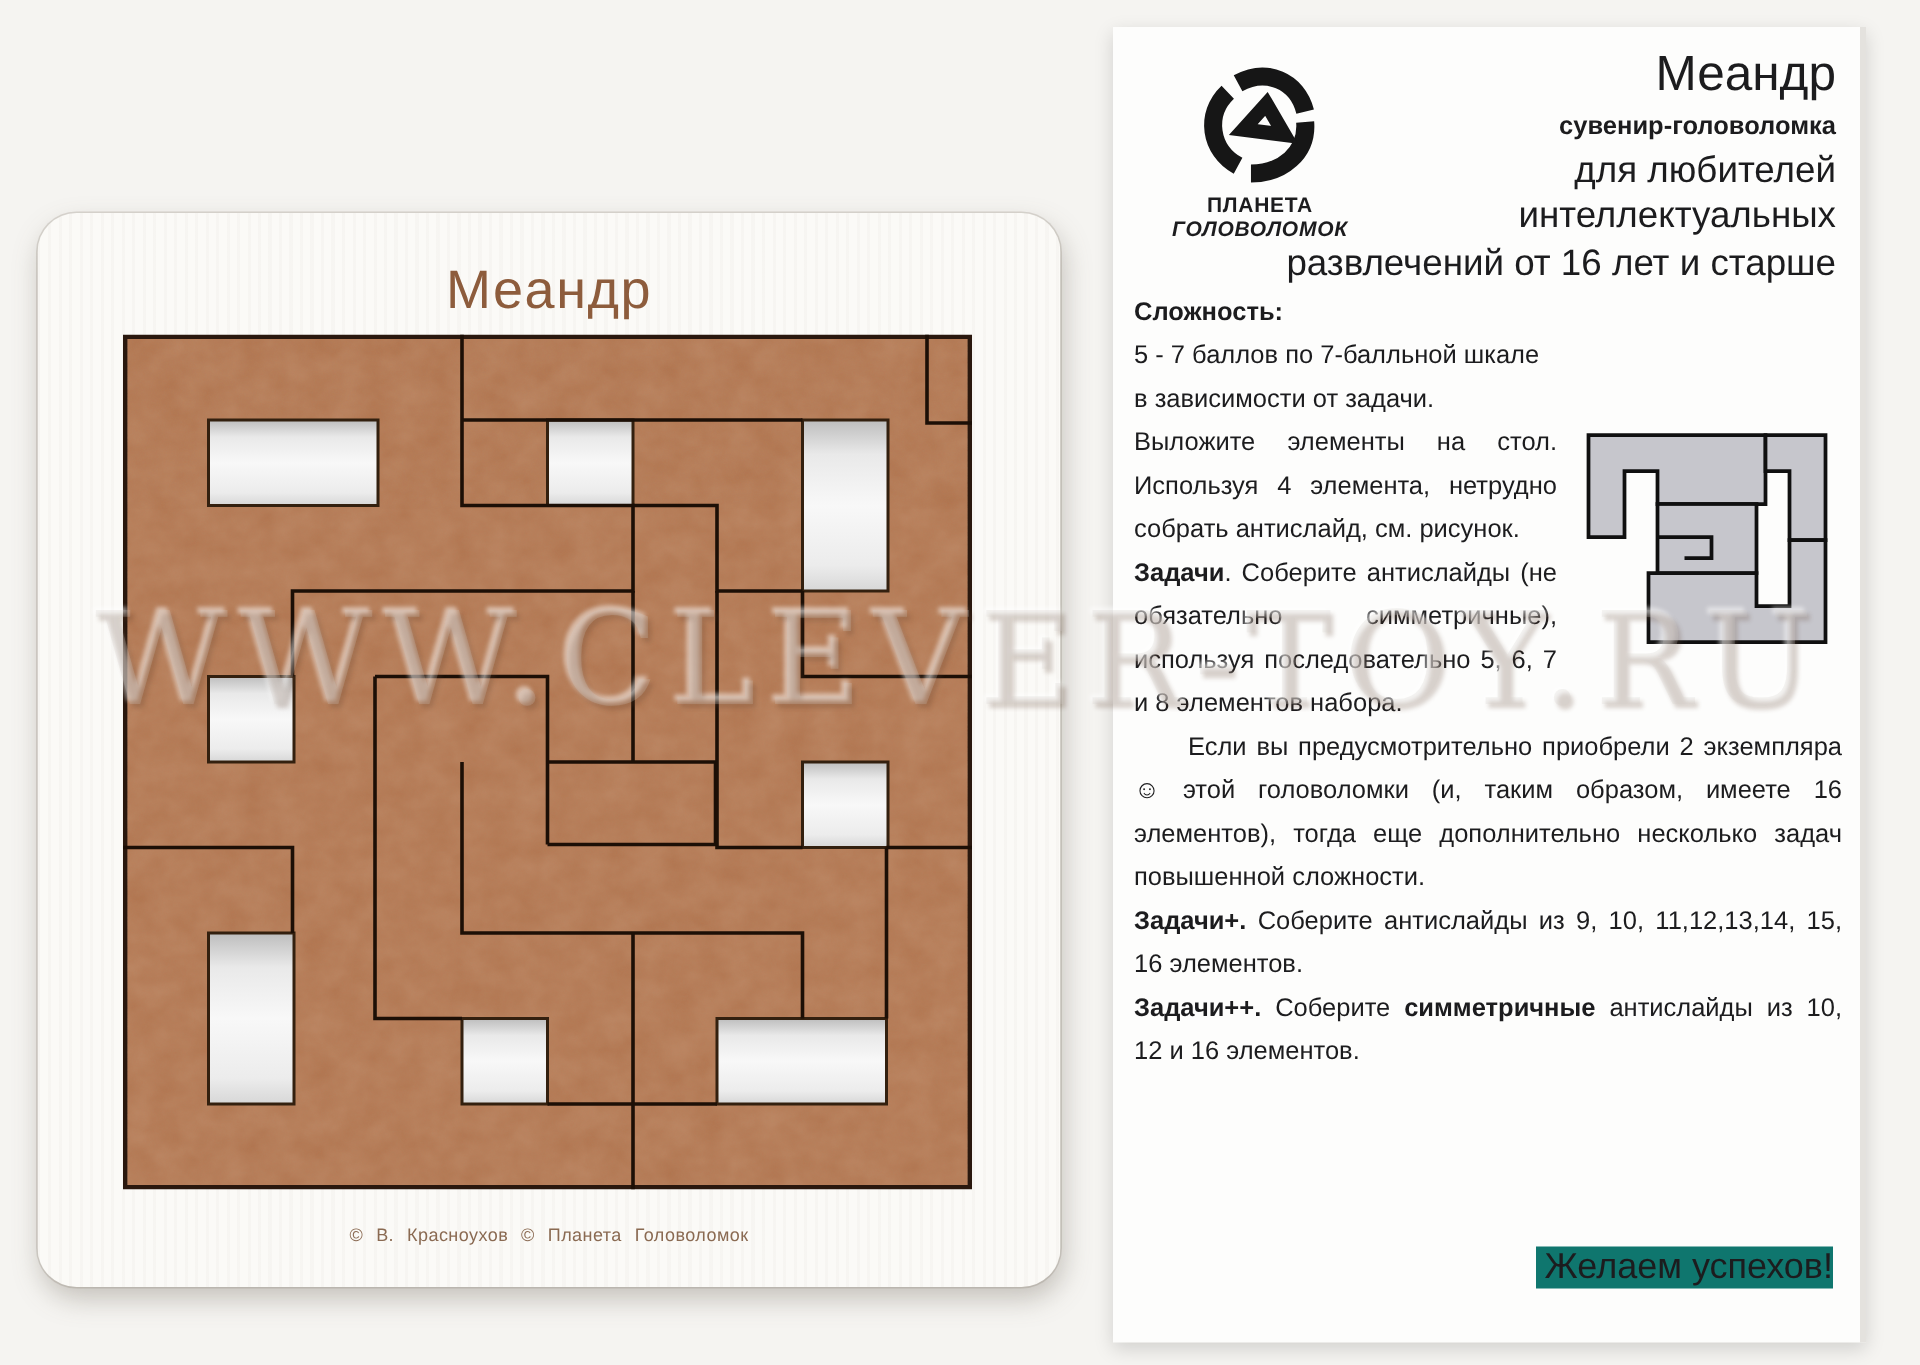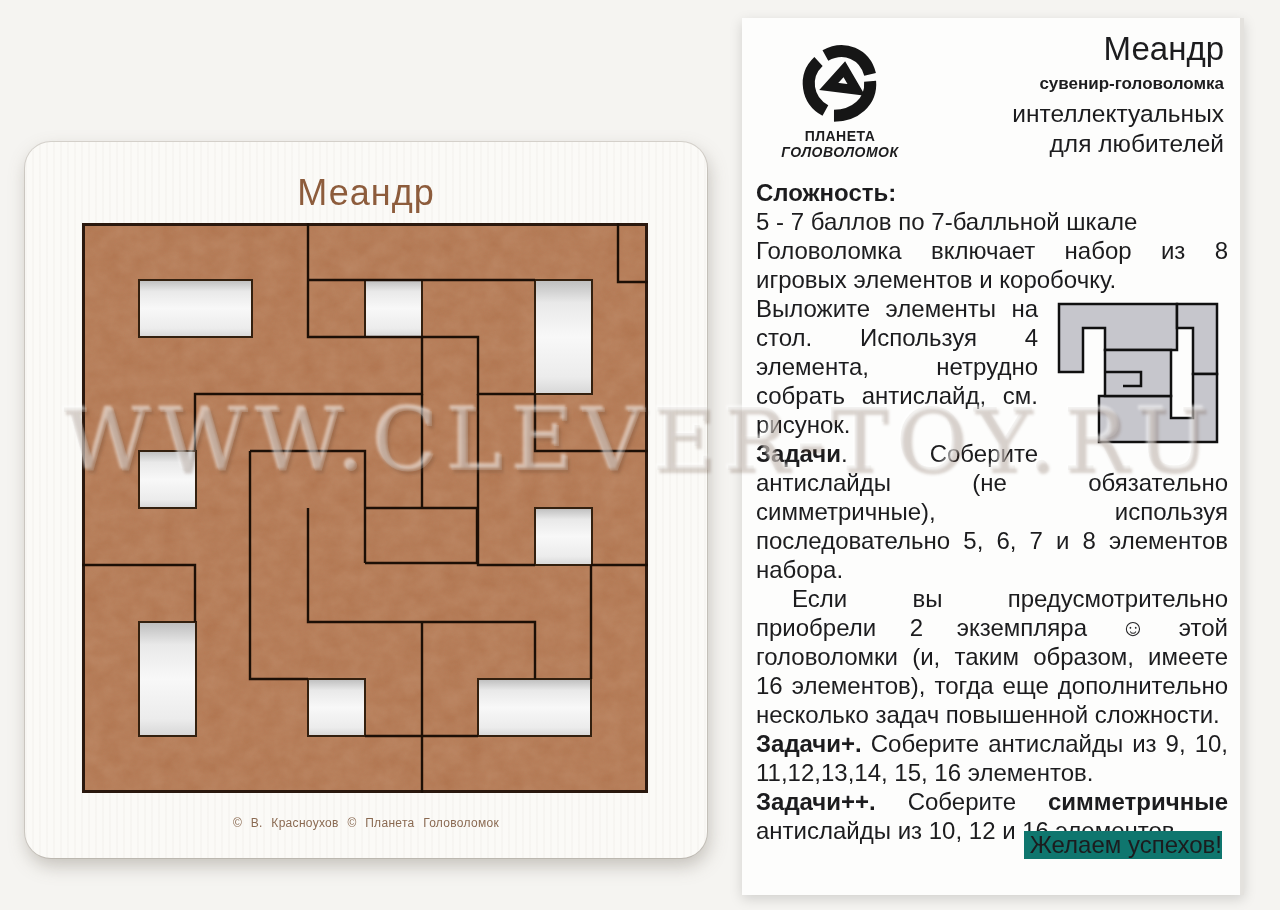--- a/index.html
+++ b/index.html
@@ -38,21 +38,21 @@
   .leaflet-header{display:flex;}
   .brand{width:168px;text-align:center;padding-top:10px;}
   .brand-knot{display:block;margin:0 auto;}
   .brand-l1{font-size:14px;font-weight:bold;letter-spacing:0.5px;margin-top:2px;}
   .brand-l2{font-size:14px;font-weight:bold;letter-spacing:0.5px;font-style:italic;}
   .head-text{flex:1;text-align:right;padding-right:4px;}
   .h-title{font-size:33px;line-height:38px;}
   .h-sub{font-size:17px;font-weight:bold;line-height:31px;}
   .h-aud{font-size:24.5px;line-height:30px;}
   .h-aud-wide{font-size:24.5px;line-height:31px;text-align:right;padding-right:4px;}
-  .body-text{margin-top:18px;font-size:24px;line-height:29px;}
+  .body-text{margin-top:2px;font-size:17px;line-height:29px;}
   .body-text p{margin:0;}
   .b-head{font-weight:bold;}
   .just{text-align:justify;}
   .indent{text-indent:36px;}
   .diagram-float{
     float:right;width:180px;height:150px;margin:4px 0 4px 10px;
   }
   .farewell{
     position:absolute;right:18px;bottom:36px;font-size:24px;
     background:#0f766e;padding-left:6px;
@@ -147,29 +147,30 @@
             <path d="M90,48 C92,72 72,88 48,88"></path>
           </g>
           <path d="M42,54 L60,34 L74,58 Z" fill="none" stroke="#161616" stroke-width="11"></path>
         </svg>
         <div class="brand-l1">ПЛАНЕТА</div>
         <div class="brand-l2">ГОЛОВОЛОМОК</div>
       </div>
       <div class="head-text">
         <div class="h-title">Меандр</div>
         <div class="h-sub">сувенир-головоломка</div>
+        <div class="h-aud">для любителей</div>
         <div class="h-aud">интеллектуальных</div>
-        <div class="h-aud">для любителей</div>
       </div>
     </div>
+    <div class="h-aud-wide">развлечений от 16 лет и старше</div>
 
     <div class="body-text">
       <div class="b-head">Сложность:</div>
       <div>5 - 7 баллов по 7-балльной шкале</div>
-      <p class="just">Головоломка включает набор из 8 игровых элементов и коробочку.</p>
+      <div>в зависимости от задачи.</div>
 
       <div class="diagram-float">
         <svg width="180" height="150" viewBox="0 0 178 150">
           <g fill="#c6c6cc" stroke="#101010" stroke-width="2.5" stroke-linejoin="miter">
             <path d="M10,6 H128 V52 H56 V30 H34 V74 H10 Z"></path>
             <path d="M128,6 H168 V76 H144 V30 H128 Z"></path>
             <path d="M168,144 H50 V98 H122 V120 H144 V76 H168 Z"></path>
             <rect x="56" y="52" width="66" height="46"></rect>
           </g>
           <path d="M56,74 H92 V88 H74" fill="none" stroke="#101010" stroke-width="2.5"></path>

